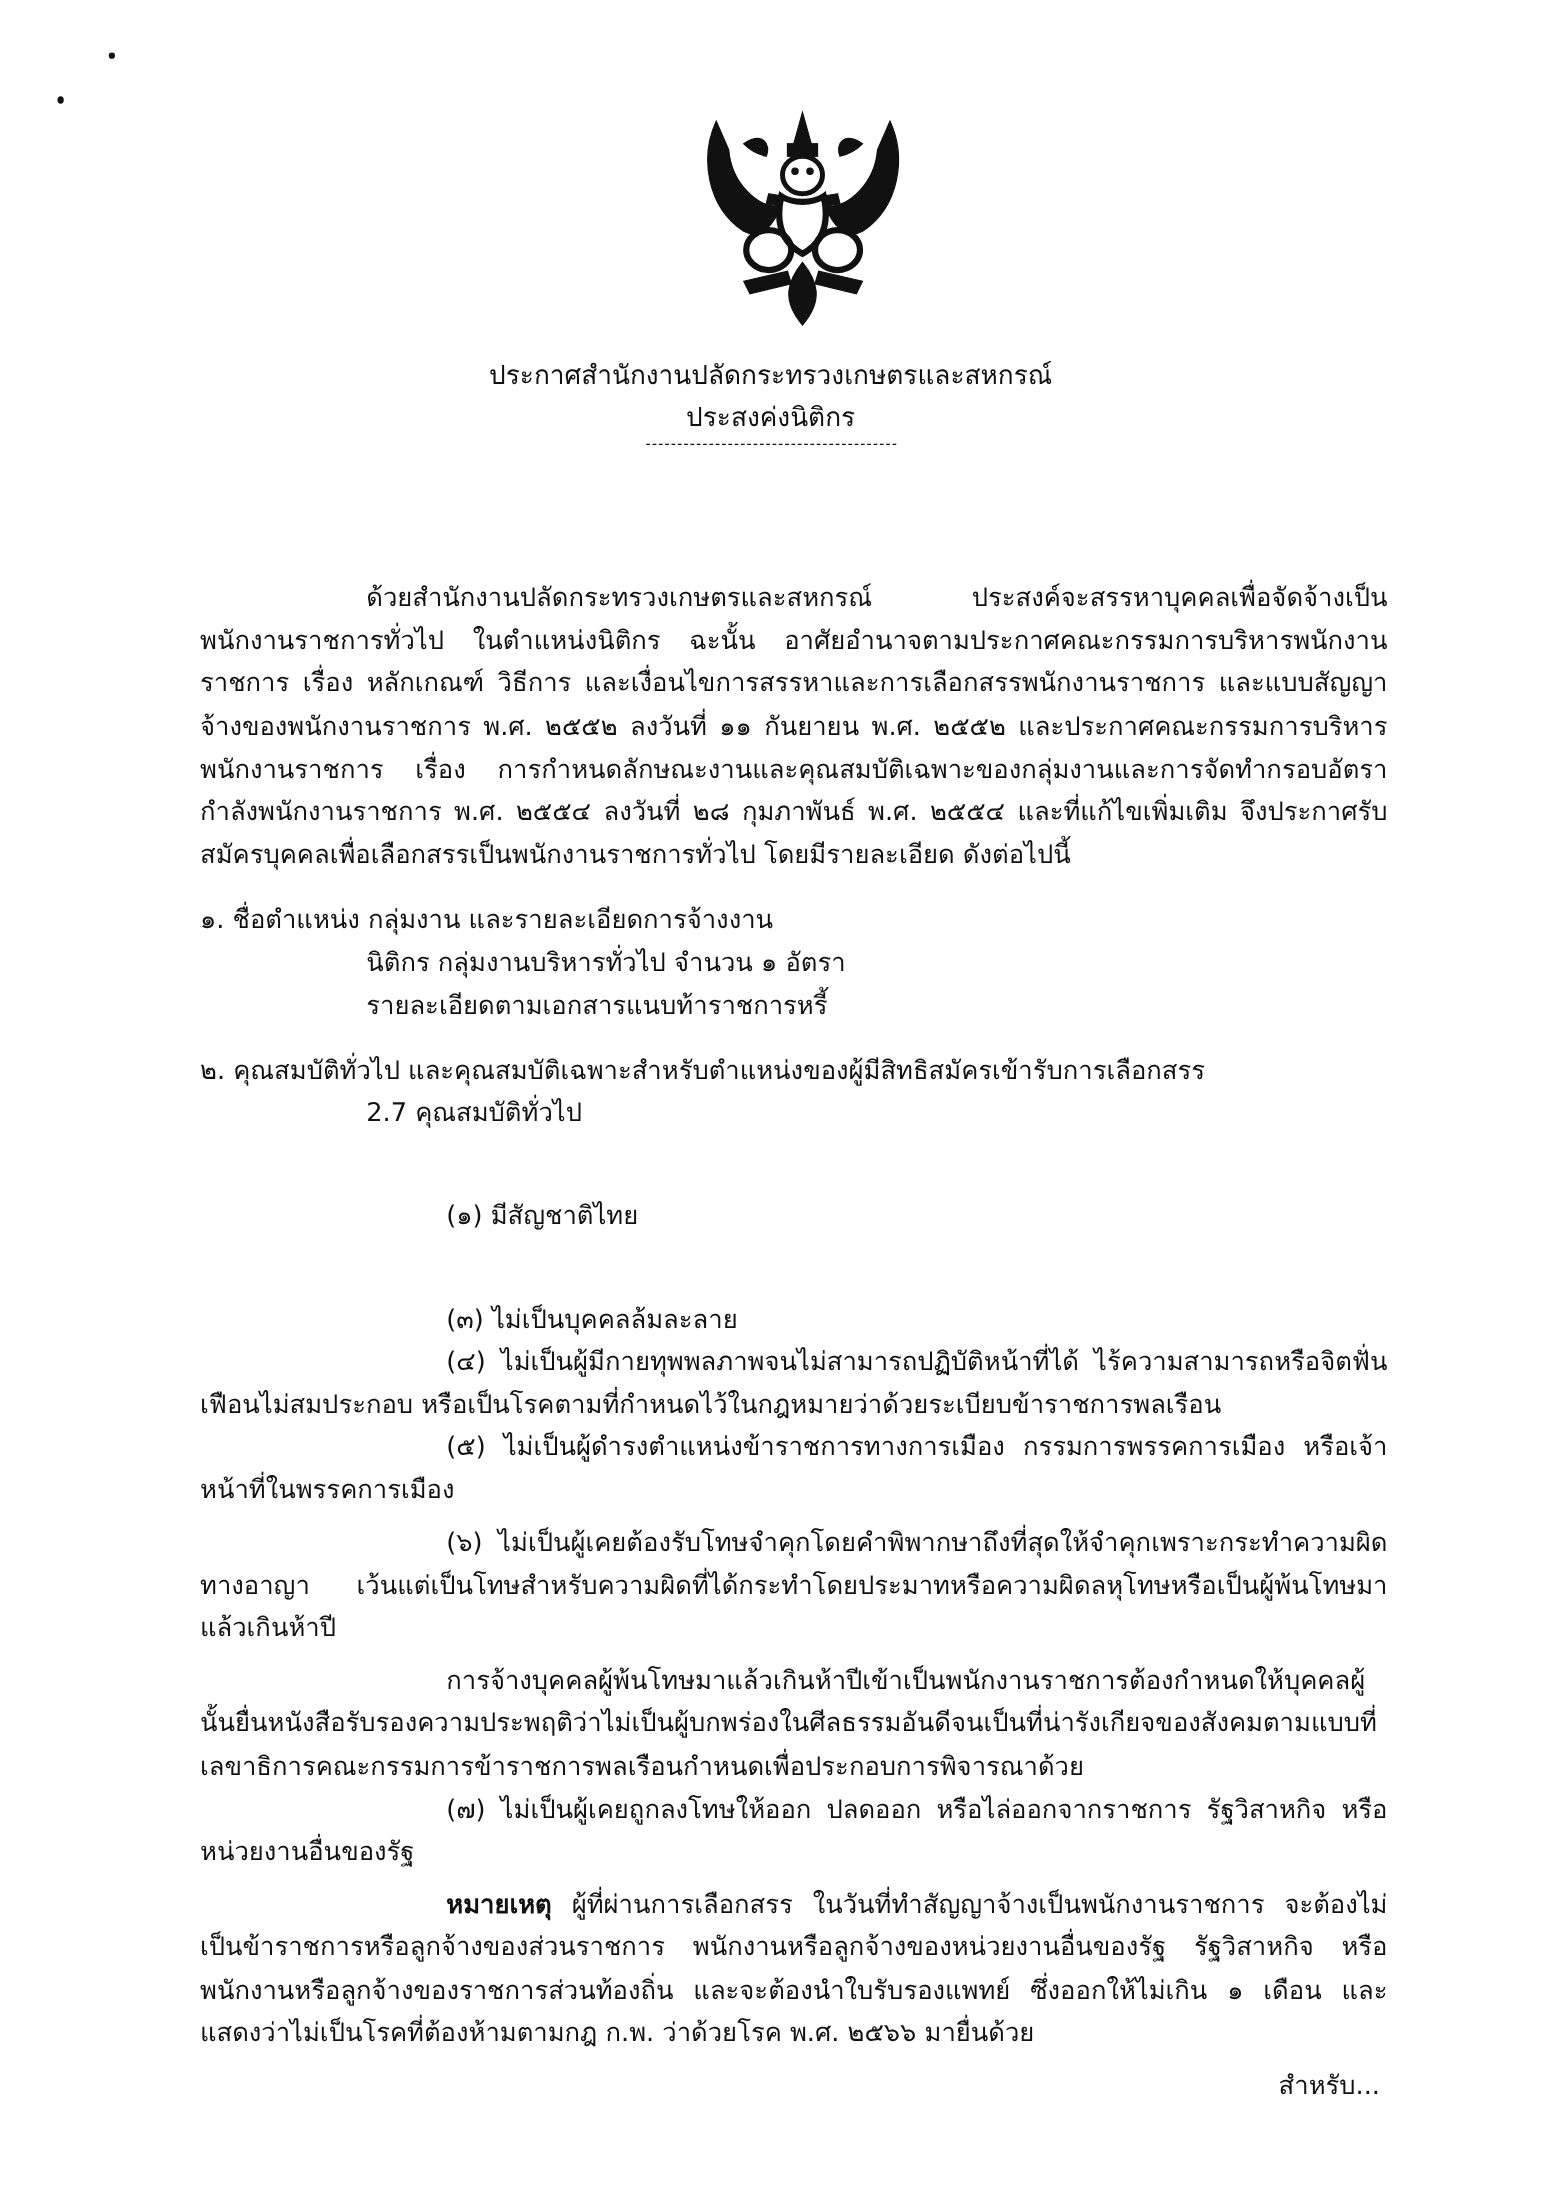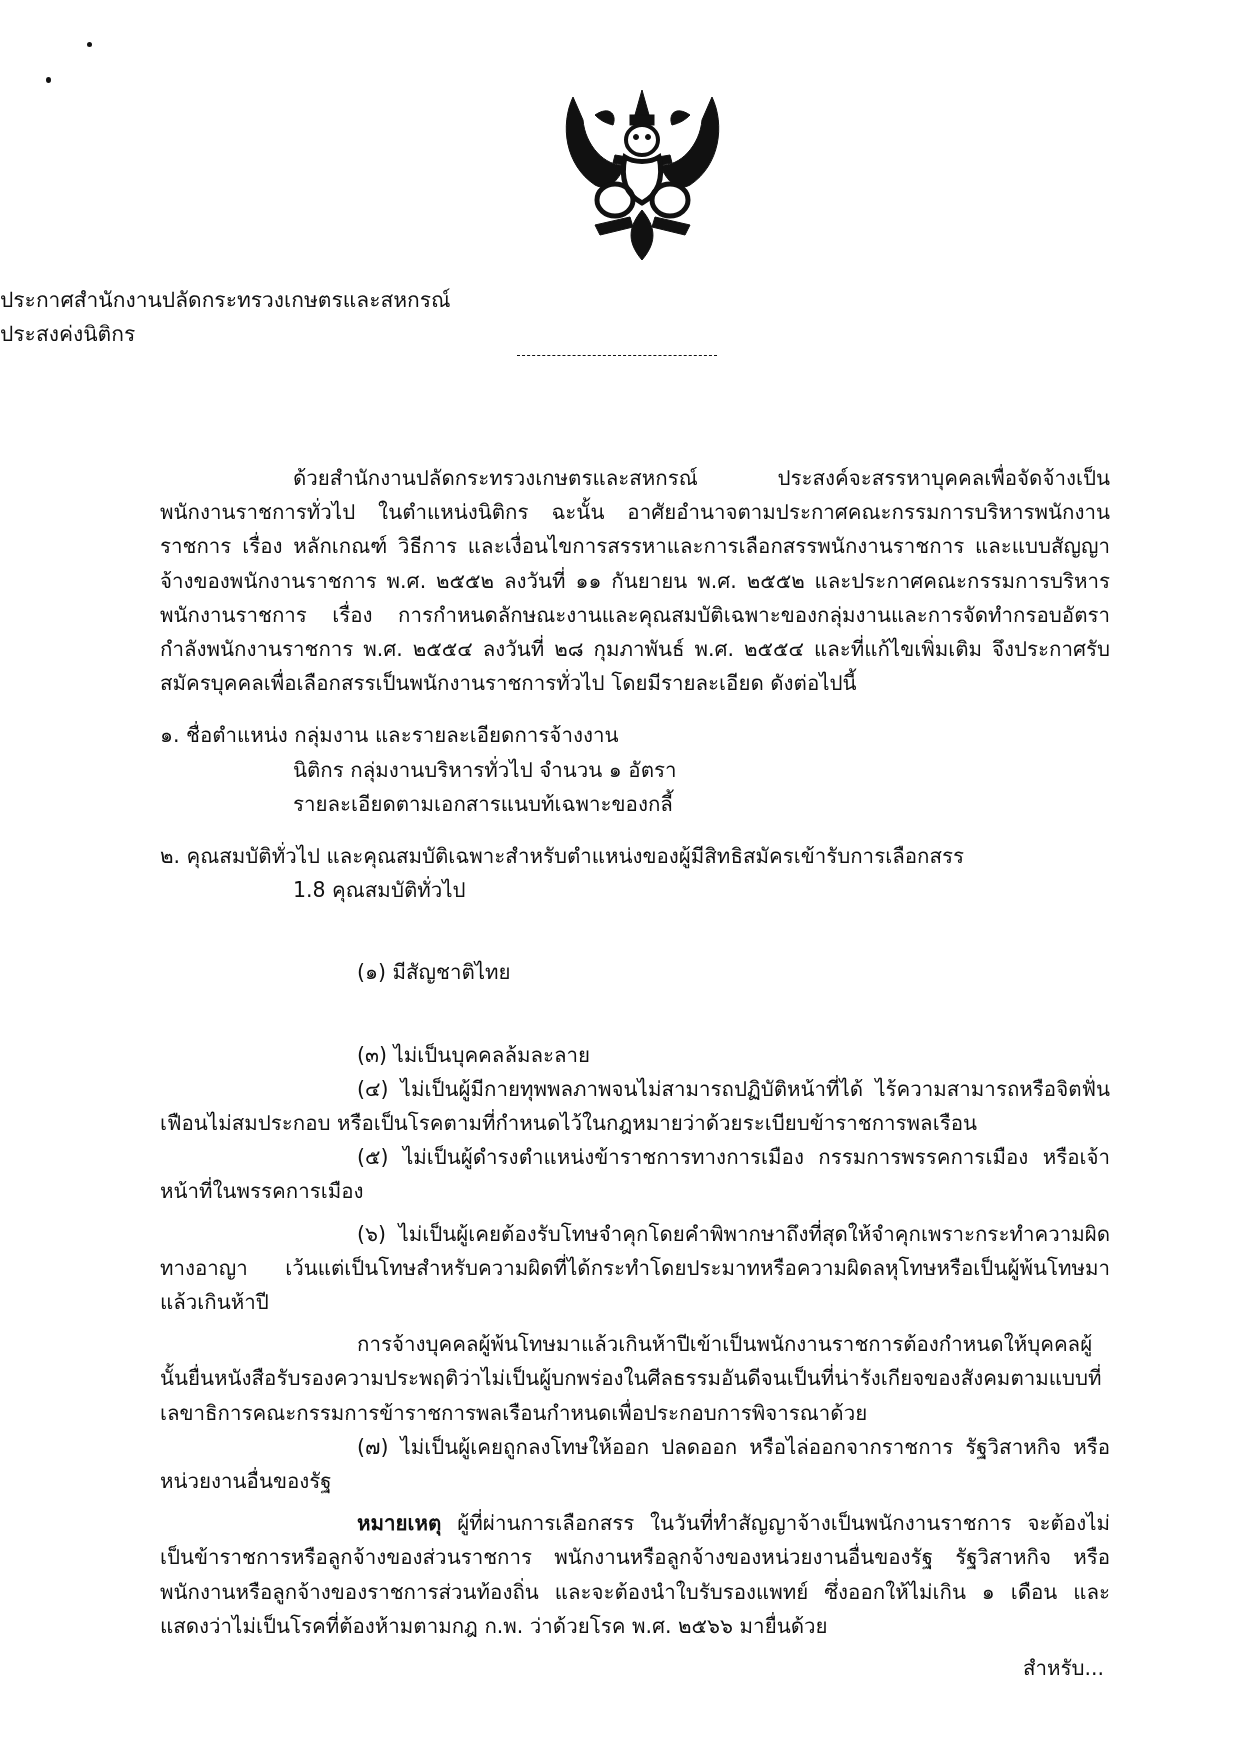--- a/index.html
+++ b/index.html
@@ -29,20 +29,21 @@
       top: 85px;
       width: 175px;
       height: 180px;
     }
 
     .title-block {
       position: absolute;
       left: 0;
       top: 283px;
       width: 1233px;
+      text-align: center;
       font-size: 21px;
       line-height: 34px;
     }
     .title-block .line { display: block; }
     .title-block .sep {
       display: block;
       width: 200px;
       margin: 4px auto 0;
       border-top: 1px dashed #111;
       height: 0;
@@ -111,25 +112,25 @@
   <span class="line">ประสงค่งนิติกร</span>
   <span class="sep"></span>
 </div>
 
 <div class="body-text">
   <span class="p indent-1">ด้วยสำนักงานปลัดกระทรวงเกษตรและสหกรณ์ ประสงค์จะสรรหาบุคคลเพื่อจัดจ้างเป็นพนักงานราชการทั่วไป ในตำแหน่งนิติกร ฉะนั้น อาศัยอำนาจตามประกาศคณะกรรมการบริหารพนักงานราชการ เรื่อง หลักเกณฑ์ วิธีการ และเงื่อนไขการสรรหาและการเลือกสรรพนักงานราชการ และแบบสัญญาจ้างของพนักงานราชการ พ.ศ. ๒๕๕๒ ลงวันที่ ๑๑ กันยายน พ.ศ. ๒๕๕๒ และประกาศคณะกรรมการบริหารพนักงานราชการ เรื่อง การกำหนดลักษณะงานและคุณสมบัติเฉพาะของกลุ่มงานและการจัดทำกรอบอัตรากำลังพนักงานราชการ พ.ศ. ๒๕๕๔ ลงวันที่ ๒๘ กุมภาพันธ์ พ.ศ. ๒๕๕๔ และที่แก้ไขเพิ่มเติม จึงประกาศรับสมัครบุคคลเพื่อเลือกสรรเป็นพนักงานราชการทั่วไป โดยมีรายละเอียด ดังต่อไปนี้</span>
 
   <span class="gap"></span>
   <span class="p bold">๑. ชื่อตำแหน่ง กลุ่มงาน และรายละเอียดการจ้างงาน</span>
   <span class="p indent-sub">นิติกร กลุ่มงานบริหารทั่วไป จำนวน ๑ อัตรา</span>
-  <span class="p indent-sub">รายละเอียดตามเอกสารแนบท้เฉพาะของกลี้</span>
+  <span class="p indent-sub">รายละเอียดตามเอกสารแนบท้าราชการหรี้</span>
 
   <span class="gap"></span>
   <span class="p bold">๒. คุณสมบัติทั่วไป และคุณสมบัติเฉพาะสำหรับตำแหน่งของผู้มีสิทธิสมัครเข้ารับการเลือกสรร</span>
-  <span class="p indent-sub">1.8 คุณสมบัติทั่วไป</span>
+  <span class="p indent-sub">2.7 คุณสมบัติทั่วไป</span>
   <span class="p indent-item">(๑) มีสัญชาติไทย</span>
   <span class="p indent-item">(๓) ไม่เป็นบุคคลล้มละลาย</span>
   <span class="p indent-item-text">(๔) ไม่เป็นผู้มีกายทุพพลภาพจนไม่สามารถปฏิบัติหน้าที่ได้ ไร้ความสามารถหรือจิตฟั่นเฟือนไม่สมประกอบ หรือเป็นโรคตามที่กำหนดไว้ในกฎหมายว่าด้วยระเบียบข้าราชการพลเรือน</span>
   <span class="p indent-item-text">(๕) ไม่เป็นผู้ดำรงตำแหน่งข้าราชการทางการเมือง กรรมการพรรคการเมือง หรือเจ้าหน้าที่ในพรรคการเมือง</span>
   <span class="gap-sm"></span>
   <span class="p indent-item-text">(๖) ไม่เป็นผู้เคยต้องรับโทษจำคุกโดยคำพิพากษาถึงที่สุดให้จำคุกเพราะกระทำความผิดทางอาญา เว้นแต่เป็นโทษสำหรับความผิดที่ได้กระทำโดยประมาทหรือความผิดลหุโทษหรือเป็นผู้พ้นโทษมาแล้วเกินห้าปี</span>
   <span class="gap-sm"></span>
   <span class="p indent-item-text">การจ้างบุคคลผู้พ้นโทษมาแล้วเกินห้าปีเข้าเป็นพนักงานราชการต้องกำหนดให้บุคคลผู้นั้นยื่นหนังสือรับรองความประพฤติว่าไม่เป็นผู้บกพร่องในศีลธรรมอันดีจนเป็นที่น่ารังเกียจของสังคมตามแบบที่เลขาธิการคณะกรรมการข้าราชการพลเรือนกำหนดเพื่อประกอบการพิจารณาด้วย</span>
   <span class="p indent-item-text">(๗) ไม่เป็นผู้เคยถูกลงโทษให้ออก ปลดออก หรือไล่ออกจากราชการ รัฐวิสาหกิจ หรือหน่วยงานอื่นของรัฐ</span>
   <span class="gap-sm"></span>

